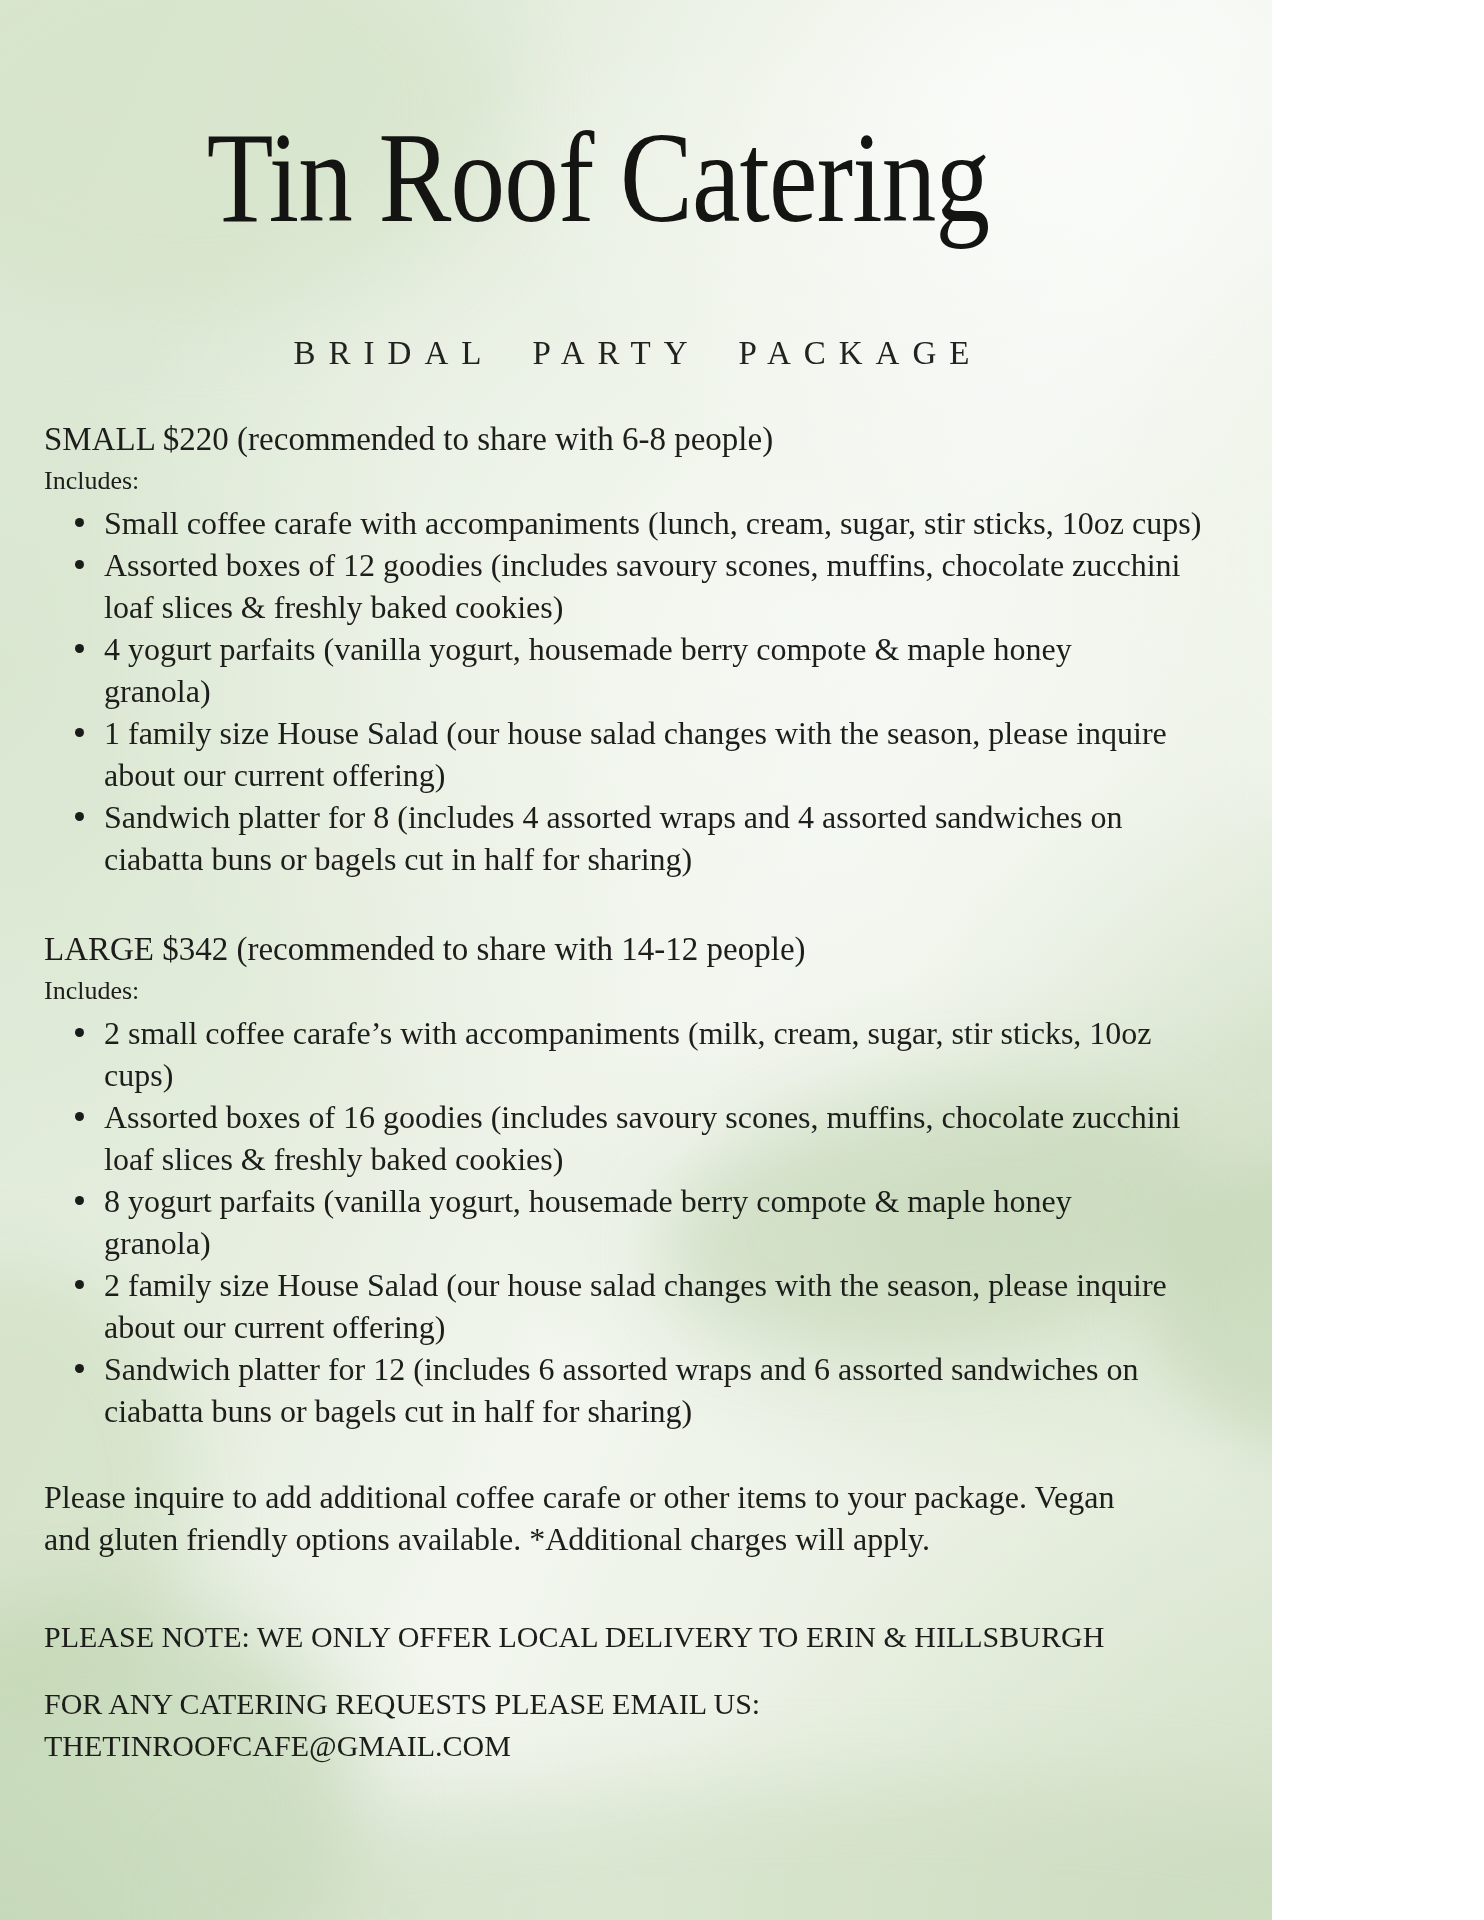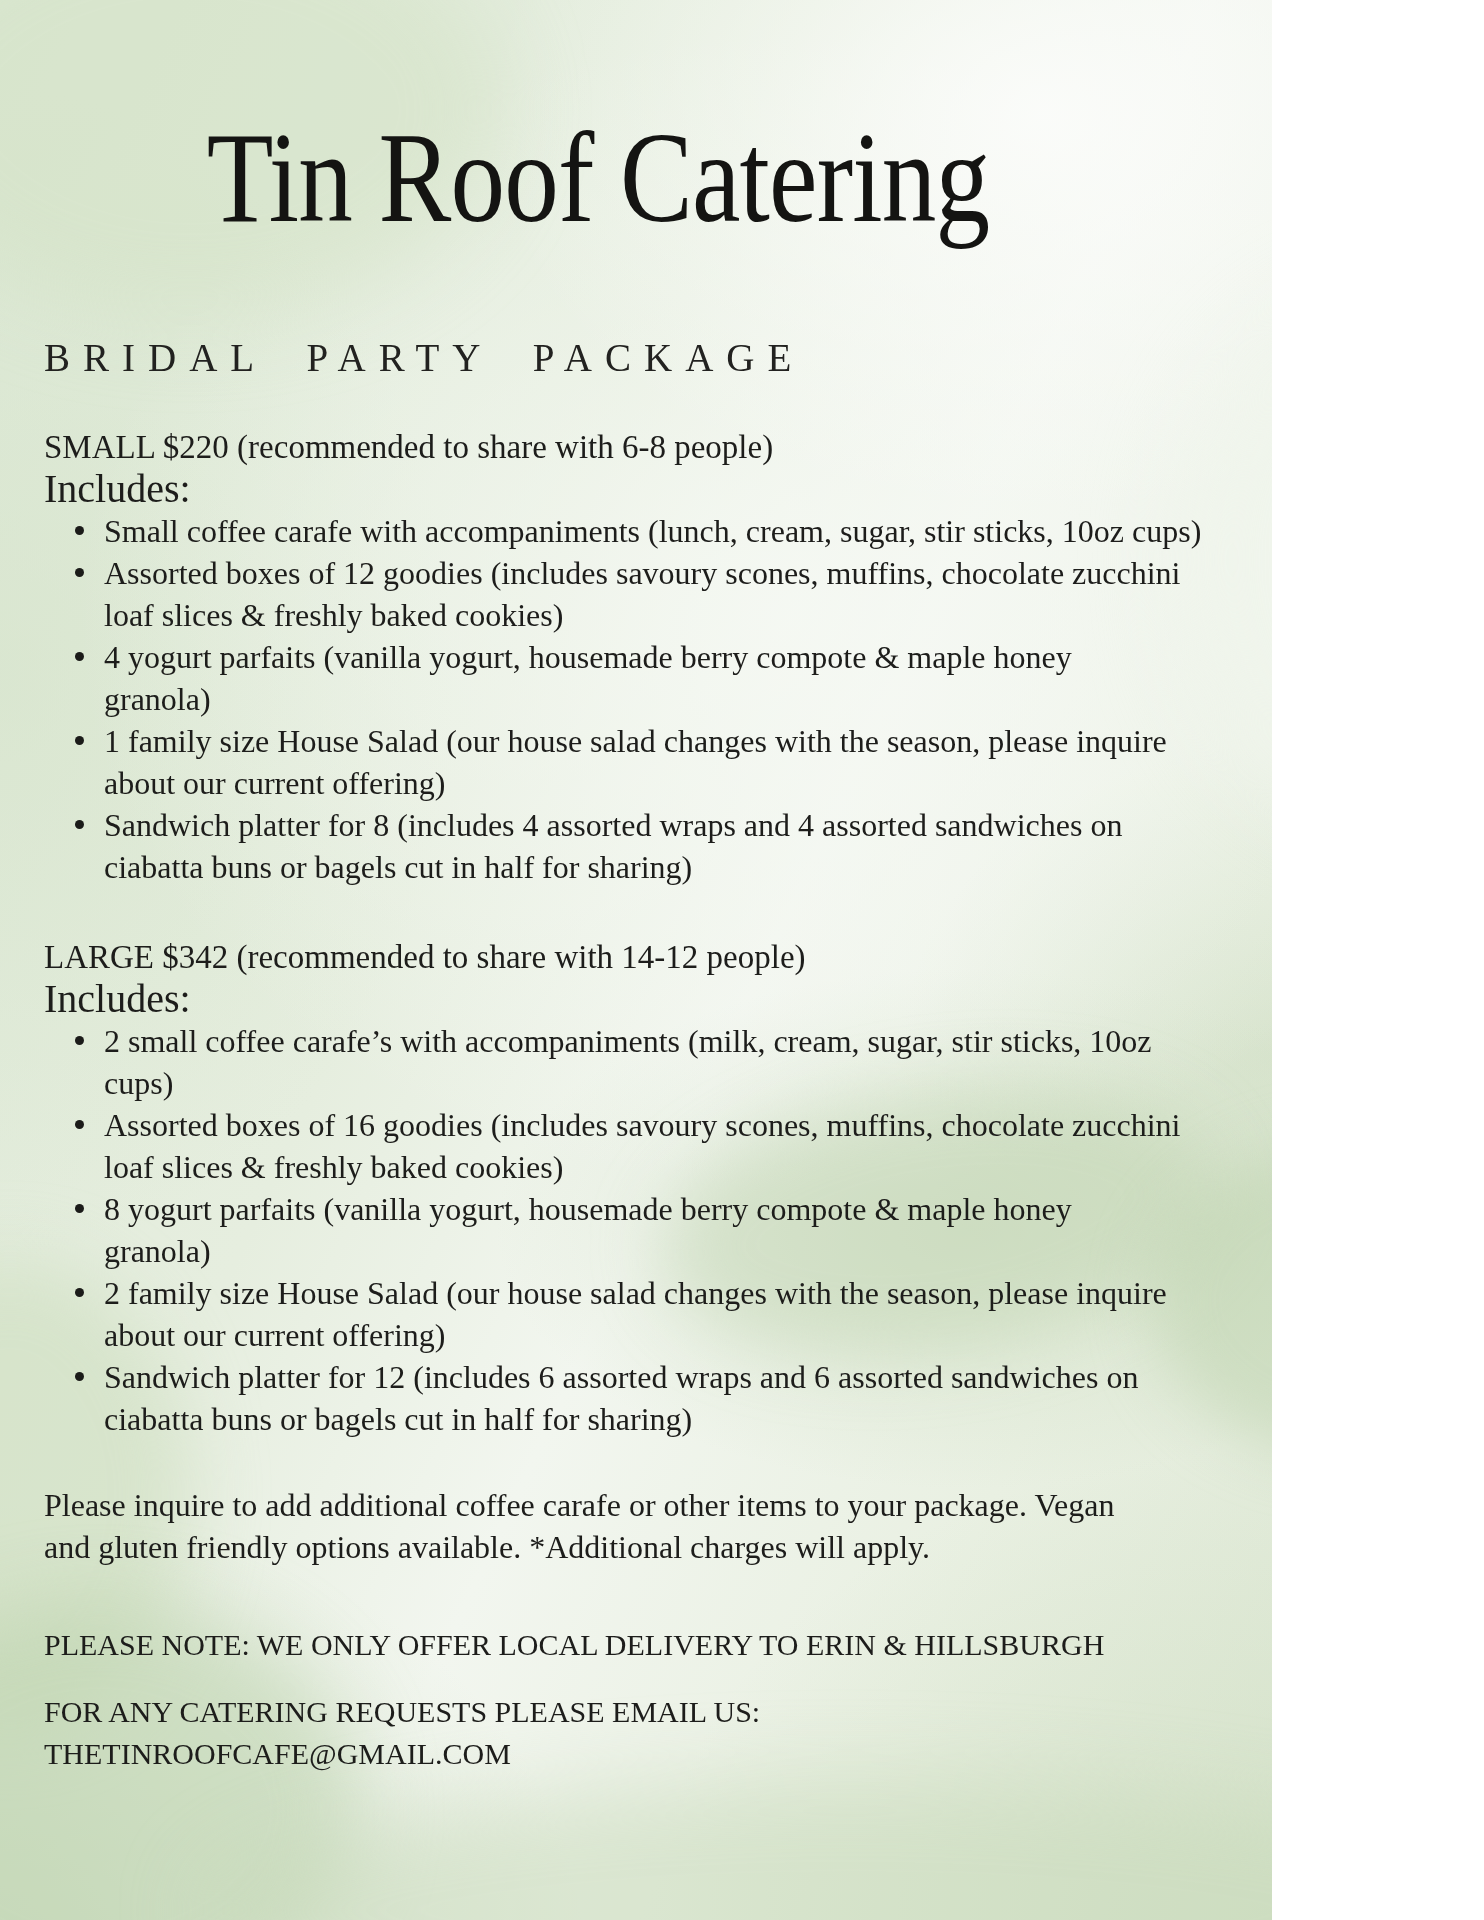--- a/index.html
+++ b/index.html
@@ -41,38 +41,39 @@
     font-weight: 400;
     line-height: 1;
     text-align: center;
     letter-spacing: -1px;
     color: #141412;
     transform: translateX(-40px) scaleX(0.84);
     white-space: nowrap;
   }
   .subtitle {
     margin-top: 93px;
-    font-size: 39px;
+    font-size: 33px;
     letter-spacing: 13px;
     word-spacing: 18px;
     color: #222220;
+    text-align: center;
   }
   .pre { white-space: pre-line; }
   .intro {
     margin: 60px 0 0 0;
     font-size: 32px;
     line-height: 42px;
   }
   .pkg-heading {
     font-size: 33px;
     line-height: 42px;
   }
   .section-small .pkg-heading { margin-top: 46px; }
   .section-large .pkg-heading { margin-top: 48px; }
-  .includes { font-size: 40px; line-height: 42px; }
+  .includes { font-size: 26px; line-height: 42px; }
   ul.pkg-list { margin: 0 0 0 30px; padding: 0; list-style: none; }
   ul.pkg-list li {
     position: relative;
     padding-left: 30px;
     font-size: 32px;
     line-height: 42px;
   }
   ul.pkg-list li::before {
     content: "";
     position: absolute;

